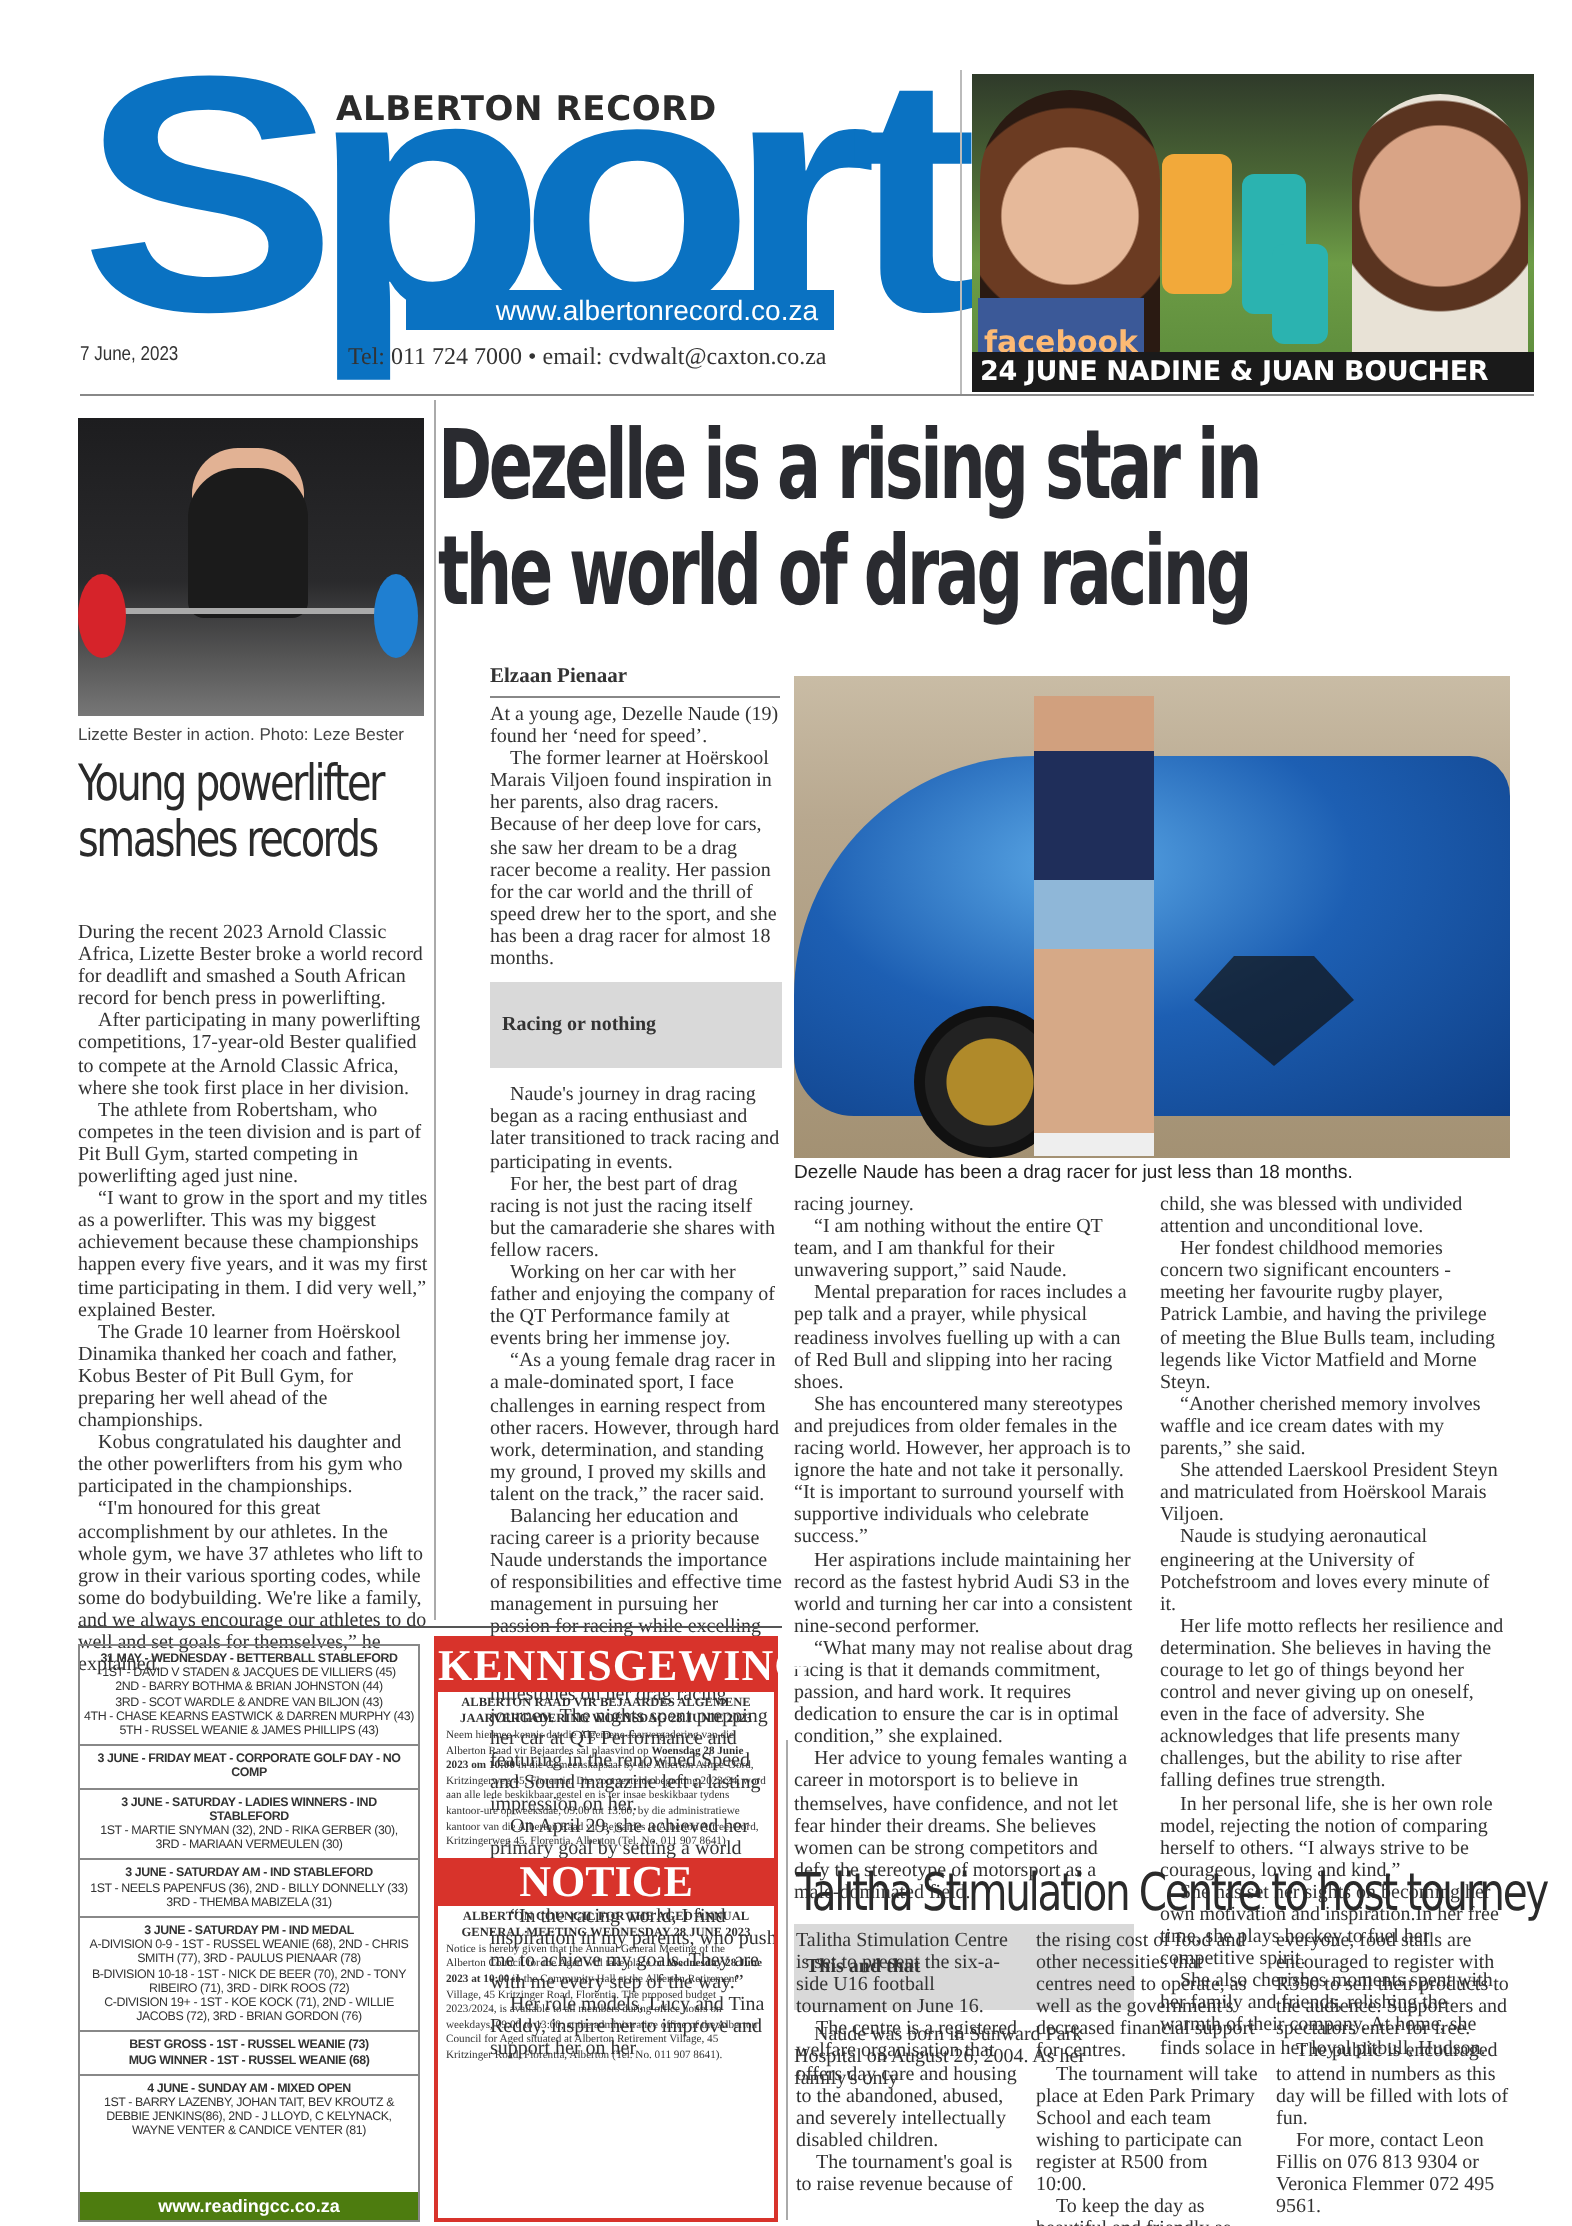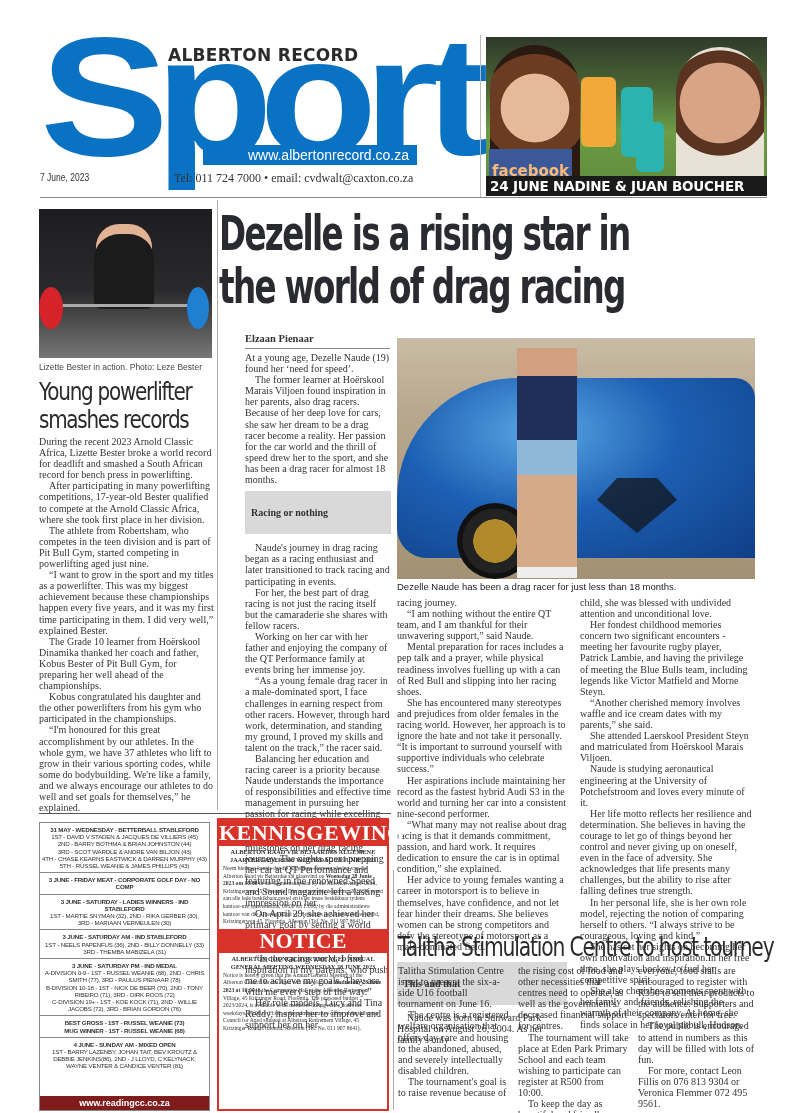--- a/index.html
+++ b/index.html
@@ -48,21 +48,21 @@
 .car-cap{left:397px;top:581px;font-family:"Liberation Sans",sans-serif;font-size:9.5px;color:#222}
 
 .reading-ad{left:39px;top:822px;width:171px;height:289px;border:1px solid #888;font-family:"Liberation Sans",sans-serif;text-align:center;color:#333}
 .reading-ad .logo-row{height:47px;border-bottom:1px solid #888;position:relative}
 .reading-ad .crest{position:absolute;left:40px;top:3px;width:32px;height:32px;border-radius:50%;background:radial-gradient(circle,#777 0 45%,#222 46% 70%,#555 71%)}
 .reading-ad .name{position:absolute;left:80px;top:4px;font-family:"Liberation Serif",serif;font-style:italic;font-size:15px;color:#444}
 .reading-ad .sub{position:absolute;left:85px;top:21px;font-family:"Liberation Serif",serif;font-style:italic;font-size:8px;color:#444}
 .reading-ad .phone{position:absolute;left:82px;top:32px;font-size:7px;font-weight:700}
 .reading-ad .side{position:absolute;right:2px;top:4px;font-size:4px;writing-mode:vertical-rl;color:#888}
 .ra-sec{border-bottom:1px solid #888;padding:3px 2px;font-size:6.2px;line-height:7.2px;letter-spacing:-.2px}
-.ra-url{background:#7f1d1d;color:#fff;font-weight:700;font-size:9px;line-height:14px;height:14px;position:absolute;left:0;right:0;bottom:0}
+.ra-url{background:#4d7c0f;color:#fff;font-weight:700;font-size:9px;line-height:14px;height:14px;position:absolute;left:0;right:0;bottom:0}
 .notice-ad{left:217px;top:818px;width:172px;height:293px;border:2px solid #d8332b;font-family:Liberation Serif, serif;color:#333}
 .notice-ad .bar{background:#d8332b;color:#fff;font-weight:700;text-align:center}
 .notice-ad .h{font-weight:700;text-align:center;font-size:6.3px;line-height:8px;padding:2px 2px 0}
 .notice-ad .t{font-size:5.6px;line-height:7.6px;padding:1px 4px}
 .h-talitha{left:398px;top:932px;font-family:"DejaVu Sans",sans-serif;font-size:26px;line-height:30px;letter-spacing:-1.5px;color:#2a2a2a;transform:scaleX(.78);transform-origin:left top;width:520px}
 </style>
 </head>
 <body>
 
 <div class="abs sport-word">Sport</div>
@@ -87,21 +87,21 @@
 <div class="abs promo-caption">24 JUNE NADINE &amp; JUAN BOUCHER</div>
 
 <div class="abs lifter-photo">
   <div class="abs body"></div>
   <div class="abs bar"></div>
   <div class="abs plate-l"></div>
   <div class="abs plate-r"></div>
 </div>
 <div class="abs lifter-cap">Lizette Bester in action.  Photo: Leze Bester</div>
 <div class="abs h-lifter" style="width:230px">Young powerlifter smashes records</div>
-<div class="col body-text" style="left:39px;top:436px;width:176px">
+<div class="col body-text" style="left:39px;top:461px;width:176px">
   <p>During the recent 2023 Arnold Classic Africa, Lizette Bester broke a world record for deadlift and smashed a South African record for bench press in powerlifting.</p>
   <p class="in">After participating in many powerlifting competitions, 17-year-old Bester qualified to compete at the Arnold Classic Africa, where she took first place in her division.</p>
   <p class="in">The athlete from Robertsham, who competes in the teen division and is part of Pit Bull Gym, started competing in powerlifting aged just nine.</p>
   <p class="in">“I want to grow in the sport and my titles as a powerlifter. This was my biggest achievement because these championships happen every five years, and it was my first time participating in them. I did very well,” explained Bester.</p>
   <p class="in">The Grade 10 learner from Hoërskool Dinamika thanked her coach and father, Kobus Bester of Pit Bull Gym, for preparing her well ahead of the championships.</p>
   <p class="in">Kobus congratulated his daughter and the other powerlifters from his gym who participated in the championships.</p>
   <p class="in">“I'm honoured for this great accomplishment by our athletes. In the whole gym, we have 37 athletes who lift to grow in their various sporting codes, while some do bodybuilding. We're like a family, and we always encourage our athletes to do well and set goals for themselves,” he explained.</p>
 </div>
 
 <div class="abs vsep" style="left:217px;top:200px;height:610px"></div>

